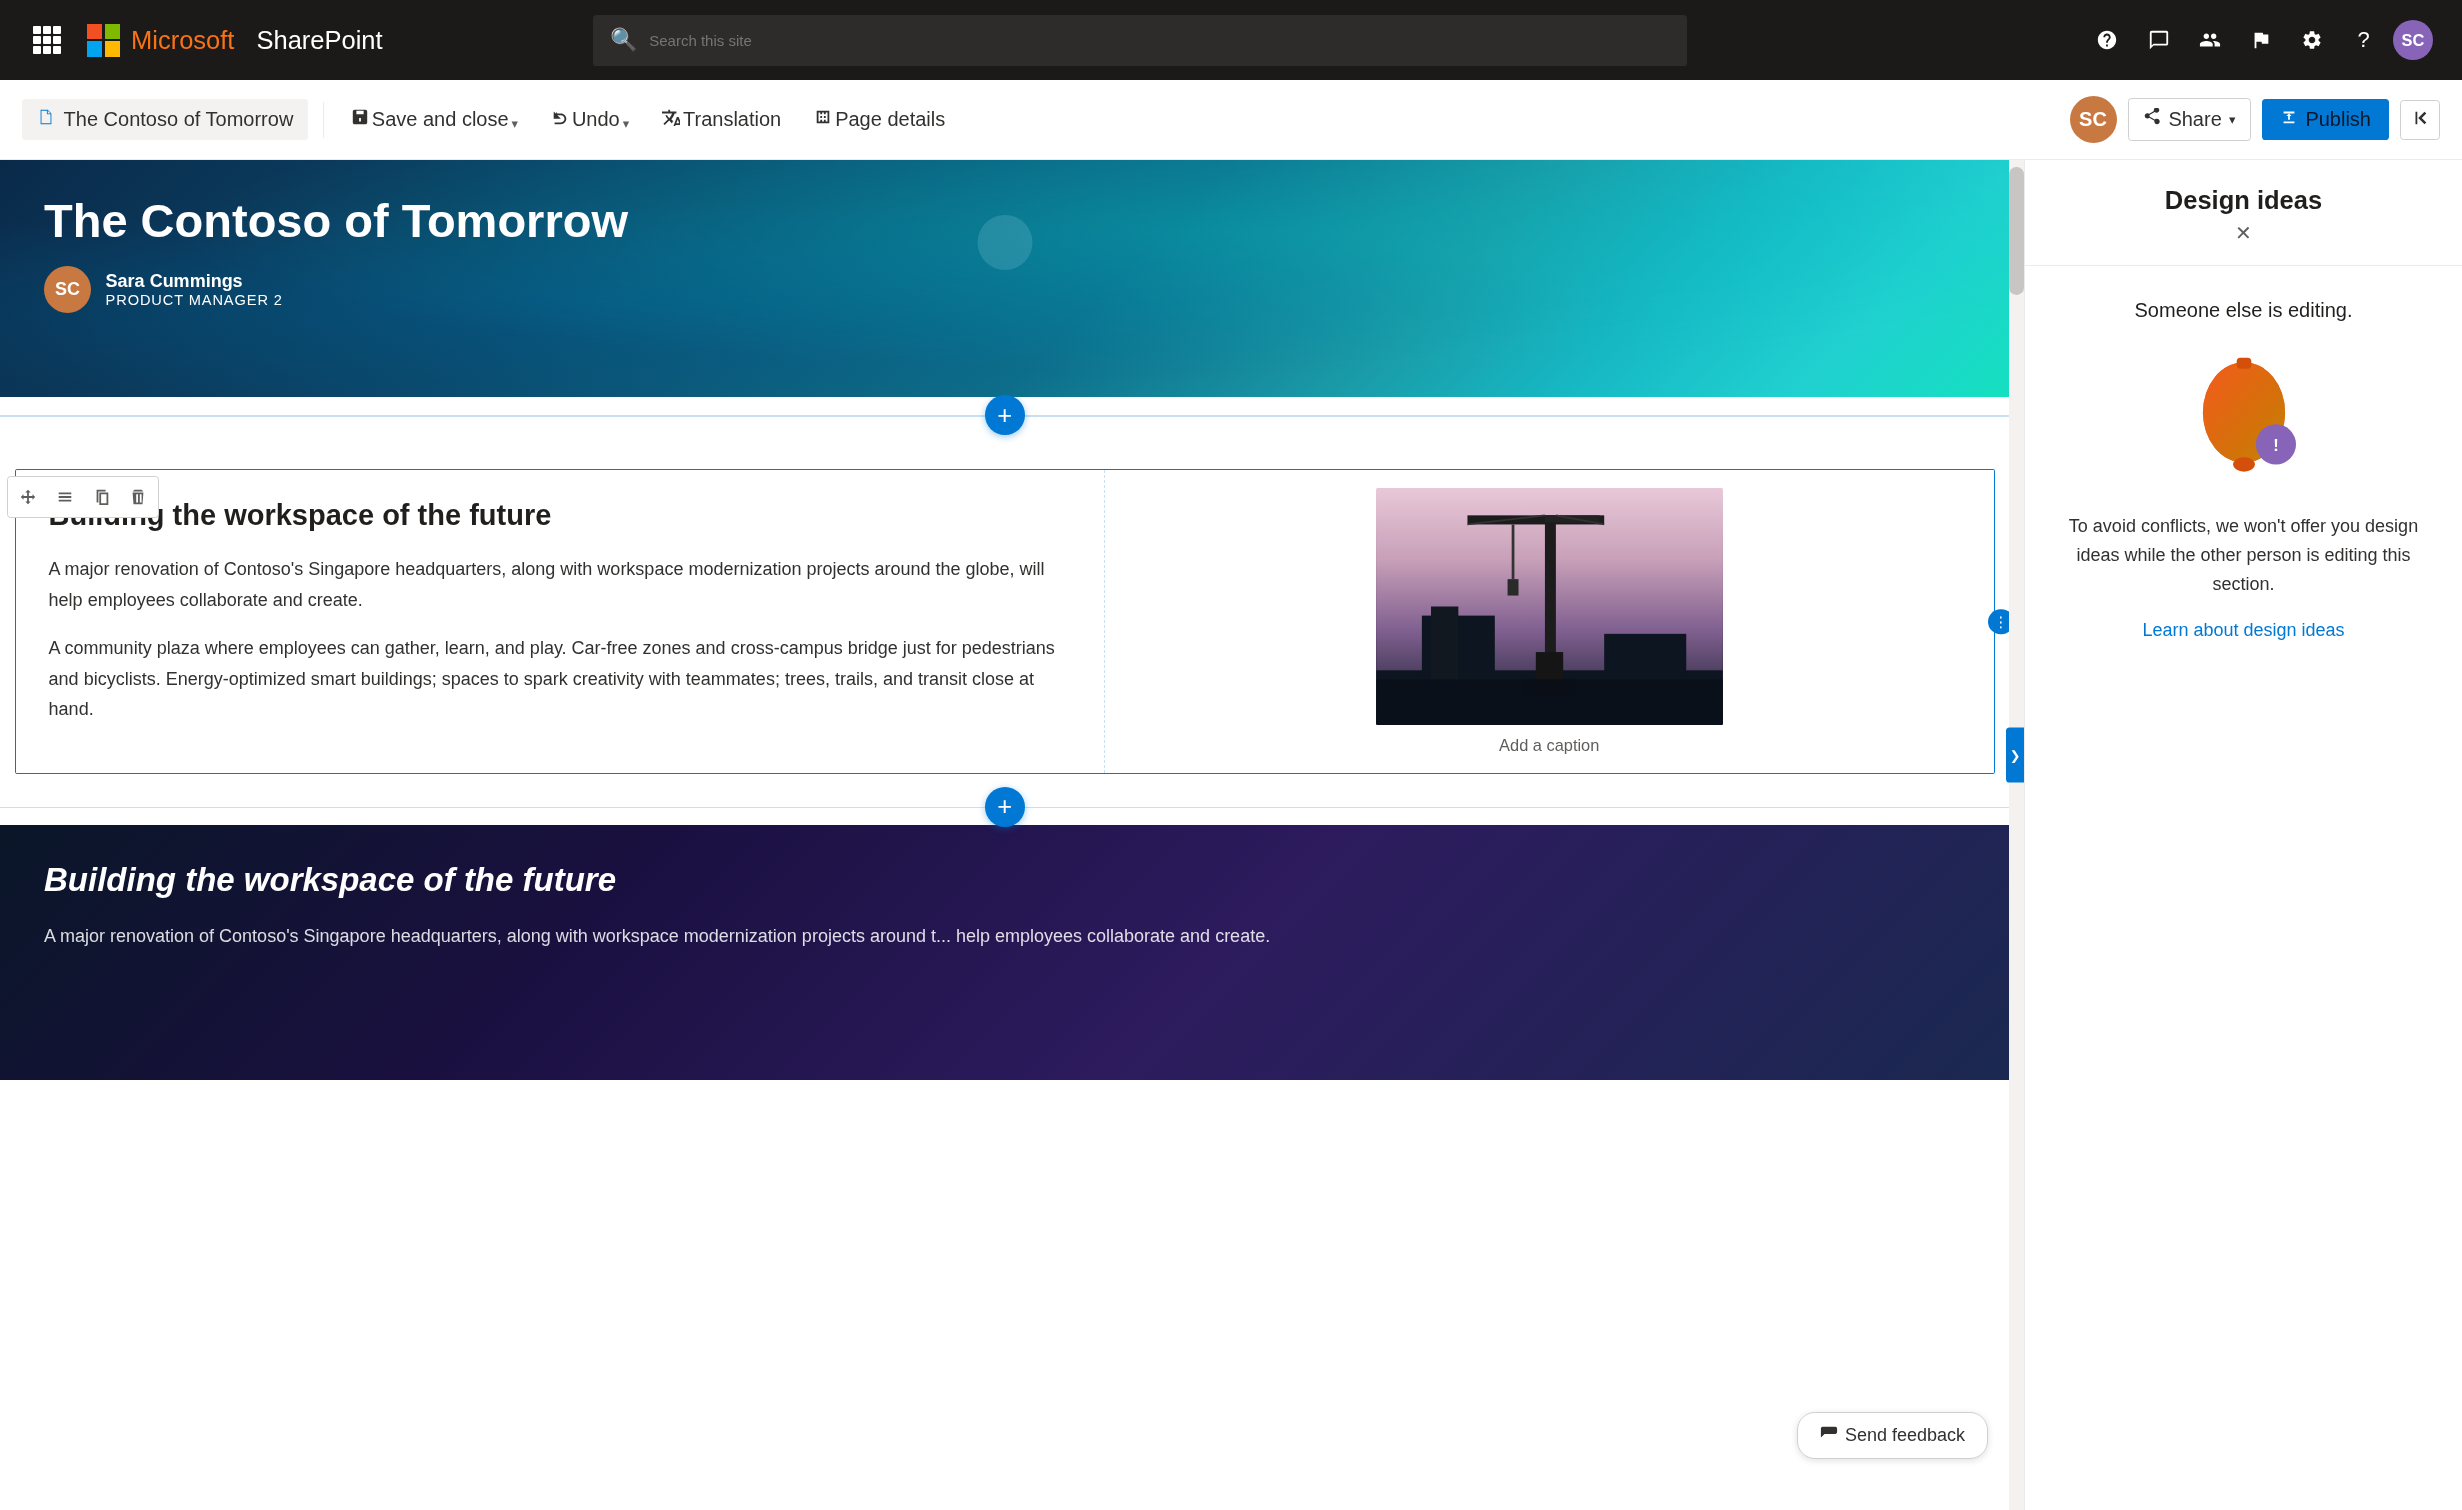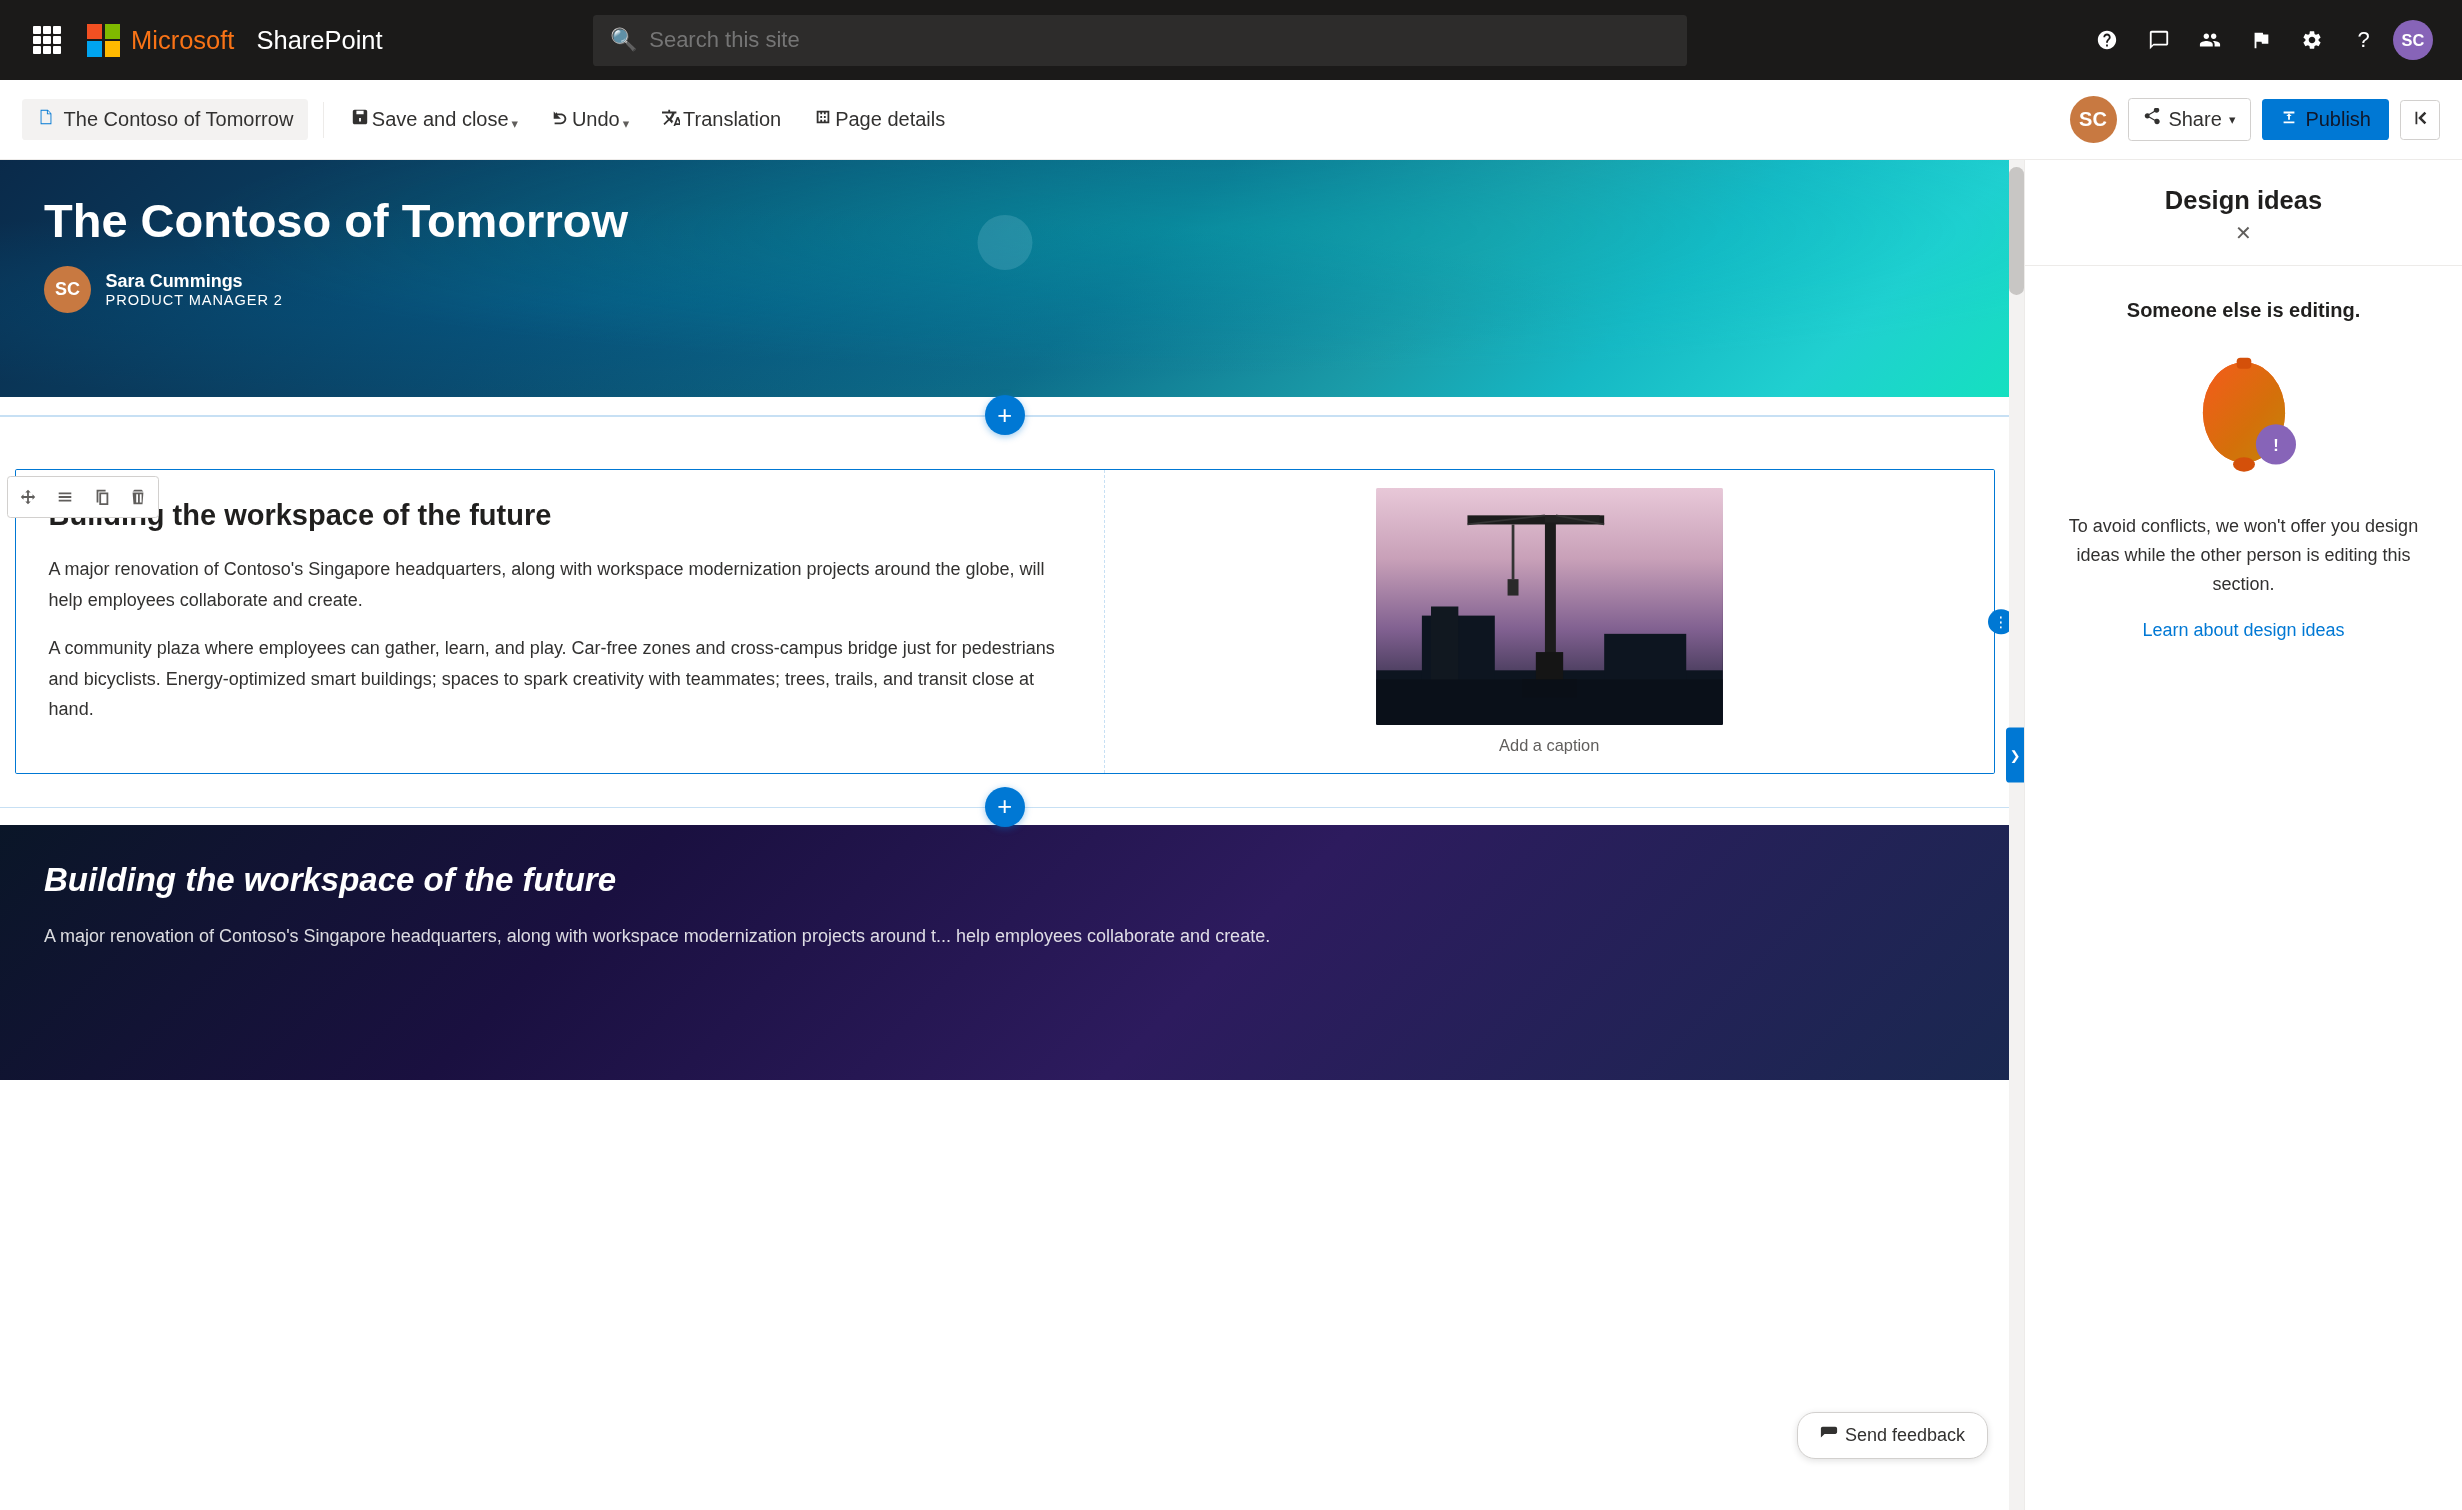--- a/index.html
+++ b/index.html
@@ -37,21 +37,21 @@
       background: #2d2c2b;
       border-radius: 3.6px;
       height: 51px;
       display: flex;
       align-items: center;
       padding: 0 18px;
       gap: 11px;
     }
     .search-bar input {
       background: transparent; border: none; outline: none;
-      color: #c8c6c4; font-size: 22px; flex: 1;
+      color: #c8c6c4; font-size: 15px; flex: 1;
     }
     .search-icon-wrap { color: #c8c6c4; font-size: 22px; }
 
     .nav-icons { display: flex; align-items: center; gap: 7.3px; margin-left: auto; }
     .nav-icon-btn {
       width: 44px; height: 44px;
       display: flex; align-items: center; justify-content: center;
       border-radius: 3.6px; cursor: pointer; color: white; font-size: 20px;
     }
     .avatar-circle {
@@ -275,21 +275,21 @@
 
     .panel-body {
       flex: 1;
       padding: 33px 25.5px;
       display: flex;
       flex-direction: column;
       align-items: center;
       gap: 22px;
     }
     .editing-notice {
-      font-size: 20px; color: #201f1e; font-weight: 700; text-align: center;
+      font-size: 20px; color: #201f1e; font-weight: 400; text-align: center;
     }
     .panel-desc {
       font-size: 18px; line-height: 1.6; color: #323130; text-align: center;
     }
     .learn-link {
       font-size: 18px; color: #0078d4; text-decoration: none; cursor: pointer;
     }
 
     
     .page-canvas::-webkit-scrollbar { width: 11px; }

